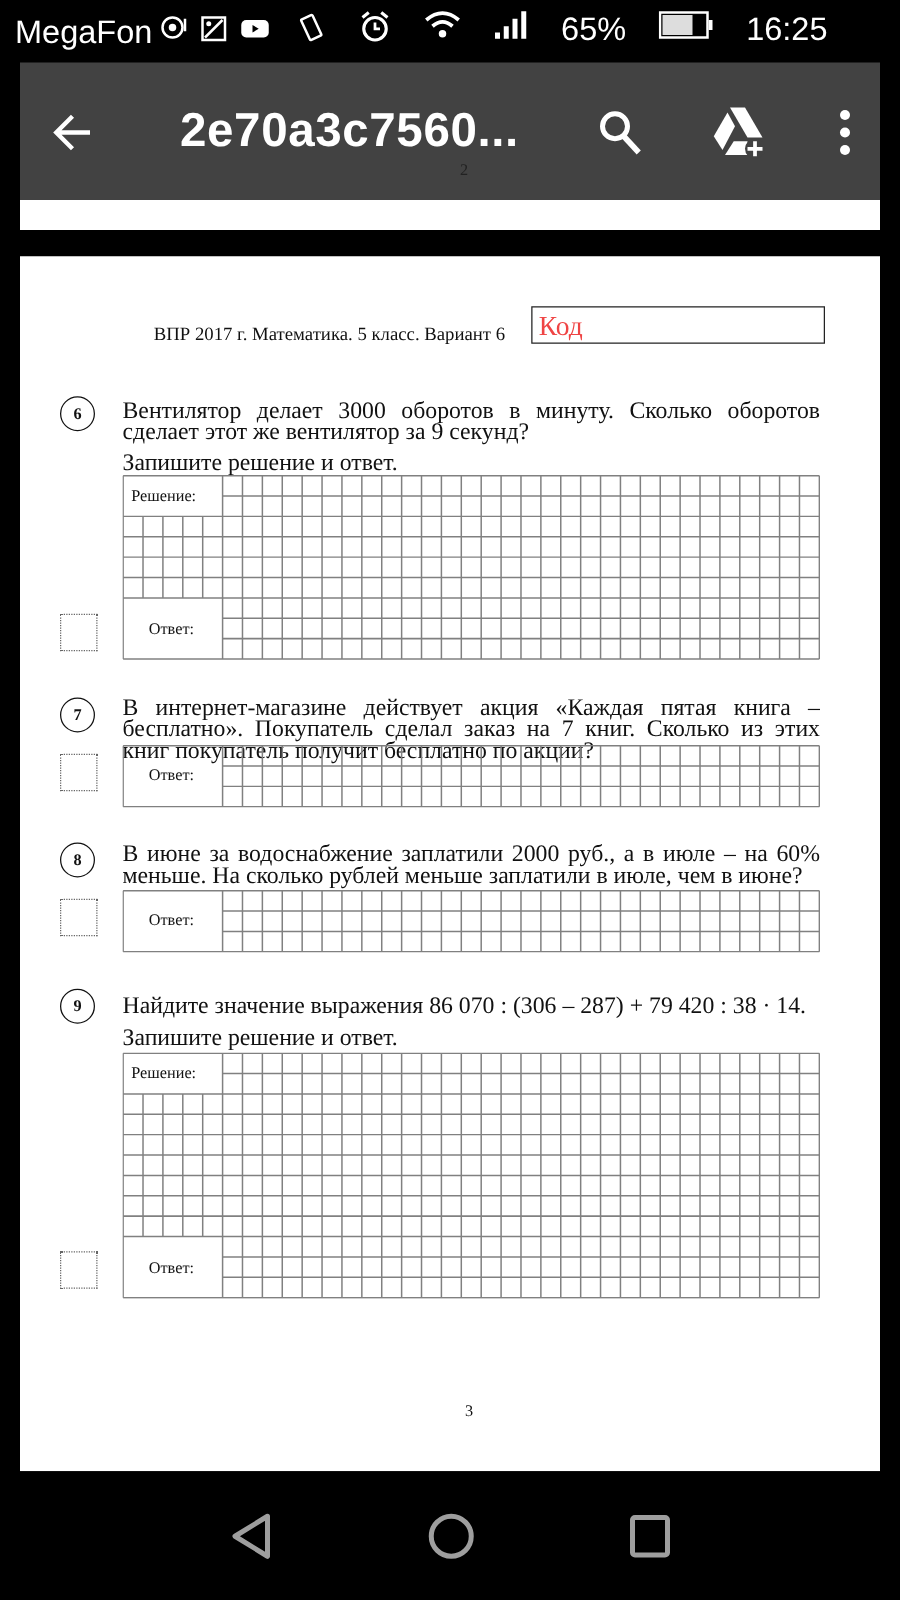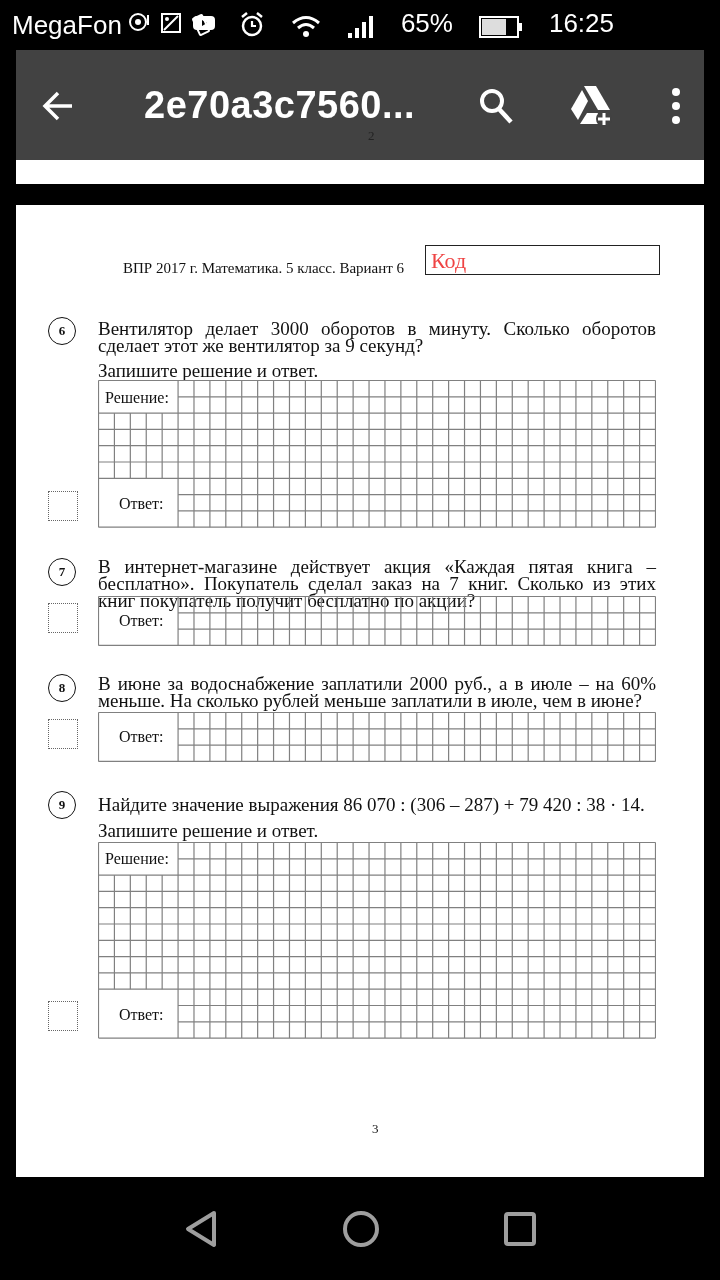--- a/index.html
+++ b/index.html
@@ -1,39 +1,39 @@
 <!DOCTYPE html>
 <html><head>
 <meta charset="utf-8">
 <style>
   html, body { margin:0; padding:0; background:#000; }
   body { width:720px; height:1280px; position:relative; overflow:hidden; font-family:"Liberation Sans", sans-serif; }
-  .statusbar { position:absolute; left:0; top:0; width:626px; height:50px; background:#000; color:#fff; }
+  .statusbar { position:absolute; left:0; top:0; width:626px; height:50px; background:#000; color:#fff;padding-left:48px; }
   .sb-carrier { position:absolute; left:12px; top:10px; font-size:26px; }
   .sb-icons-left { position:absolute; left:128px; top:12px; display:flex; gap:10px; align-items:center; }
-  .sb-right { position:absolute; right:12px; top:8px; display:flex; align-items:flex-end; gap:26px; font-size:26px; }
+  .sb-right { position:absolute; right:12px; top:8px; display:flex; align-items:flex-start; gap:26px; font-size:26px; }
   .appbar { position:absolute; left:16px; top:50px; width:688px; height:110px; background:#424242; color:#fff; }
   .appbar .back { position:absolute; left:22px; top:36px; width:40px; height:40px; }
   .appbar .title { position:absolute; left:128px; top:34px; font-size:38px; font-weight:bold; letter-spacing:0.5px; }
   .appbar .search { position:absolute; left:460px; top:36px; width:40px; height:40px; }
   .appbar .drive { position:absolute; left:552px; top:34px; width:46px; height:44px; }
   .appbar .more { position:absolute; left:648px; top:36px; width:24px; height:40px; }
   .appbar .pagenum-prev { position:absolute; left:352px; top:78px; font-family:"Liberation Serif", serif; font-size:13px; color:#222; }
   .strip { position:absolute; left:16px; top:160px; width:688px; height:24px; background:#fff; }
   .page { position:absolute; left:16px; top:205px; width:688px; height:972px; background:#fff; color:#111; font-family:"Liberation Serif", serif; }
   .hdr { position:absolute; left:75px; top:55px; font-size:15px;margin-left:32px; }
   .kod { position:absolute; left:409px; top:40px; width:235px; height:30px; border:1.5px solid #222; box-sizing:border-box; }
   .kod span { position:absolute; left:5px; top:2px; font-size:22px; color:#ef4444; }
   .qnum { position:absolute; left:32px; width:28px; height:28px; border:1.5px solid #111; border-radius:50%; box-sizing:border-box; text-align:center; line-height:26px; font-weight:bold; font-size:13px; }
   .qtext { position:absolute; left:82px; width:558px; font-size:19px; line-height:17px; text-align:justify; }
   .sub { position:absolute; left:82px; font-size:19px; }
   .scorebox { position:absolute; left:32px; width:30px; height:30px; border:1px dotted #666; box-sizing:border-box; }
   .grid { position:absolute; left:82px; width:557px; }
   .grid svg { display:block; }
-  .glabel { position:absolute; font-size:16px; background:#fff; }
+  .glabel { position:absolute; font-size:13px; background:#fff; }
   .pagenum { position:absolute; left:356px; top:916px; font-size:13px; }
   .navbar { position:absolute; left:0; top:1177px; width:720px; height:103px; background:#000; }
   .nav-btn { position:absolute; top:30px; width:44px; height:44px; }
 </style>
 </head>
 <body>
 
 <div class="statusbar">
   <span class="sb-carrier">MegaFon</span>
   <div class="sb-icons-left">

